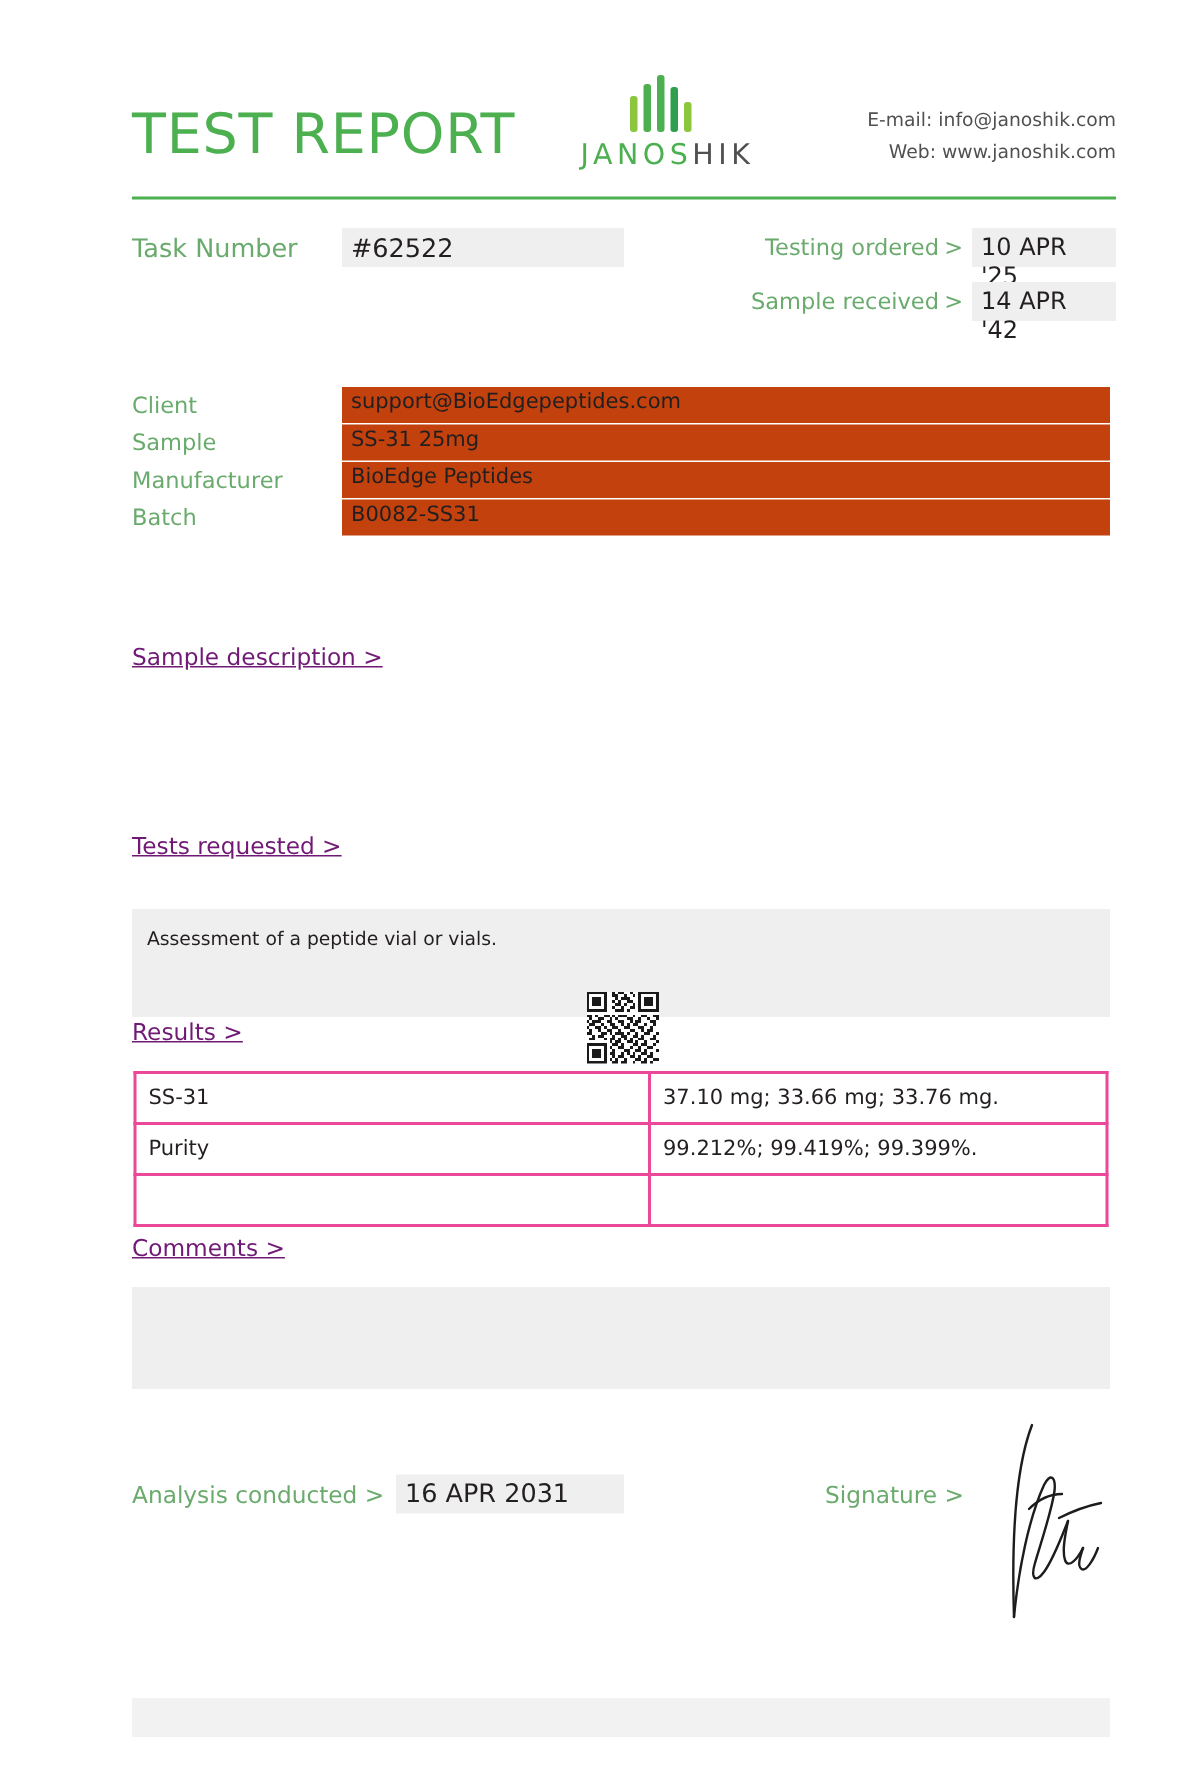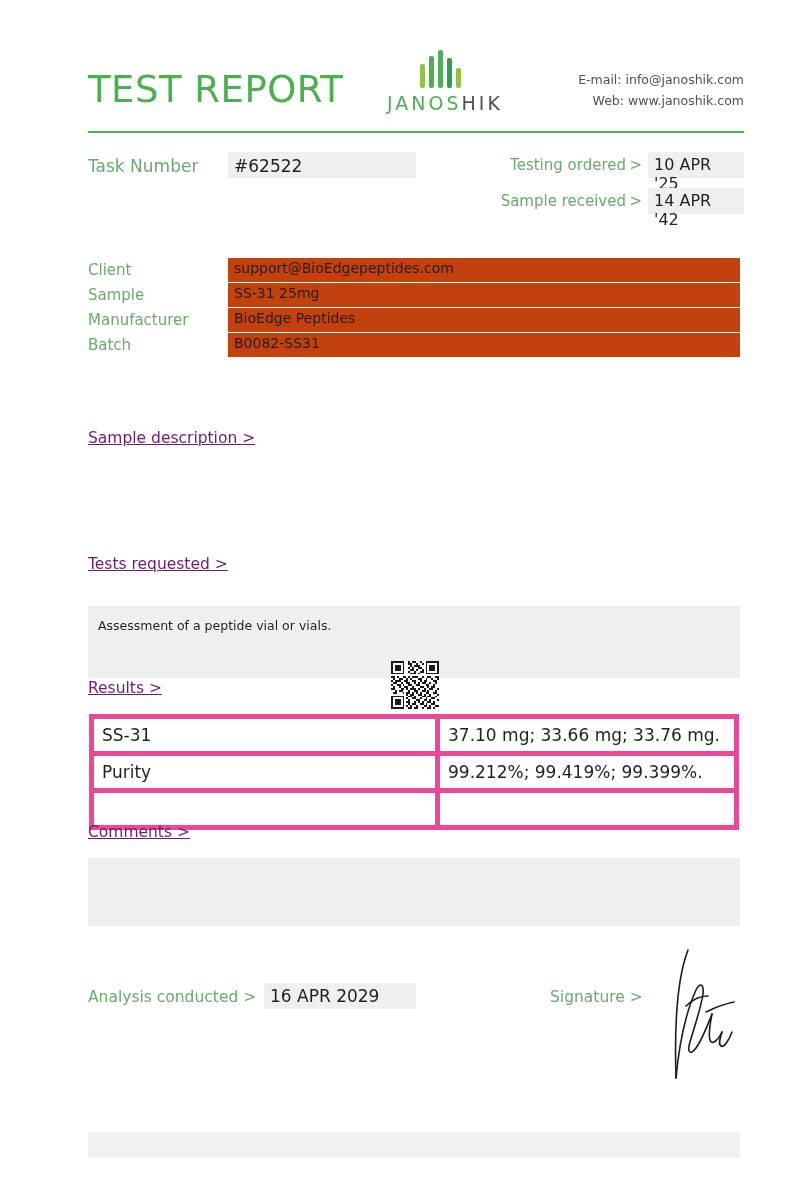--- a/index.html
+++ b/index.html
@@ -213,23 +213,23 @@
   
   .results-table {
     position: absolute;
     left: 73px;
     top: 714px;
     width: 650px;
     border-collapse: collapse;
     table-layout: fixed;
   }
   .results-table td {
-    border: 5px solid #ec4899;
+    border: 2px solid #ec4899;
     height: 28px;
-    font-size: 17px;
+    font-size: 14px;
     padding: 2px 8px;
     color: #231f20;
     vertical-align: middle;
   }
   .results-table td.c1 { width: 325px; }
 
   
   #comments-title { top: 823px; }
   #comments-box { top: 858px; height: 68px; }
 
@@ -534,21 +534,21 @@
       </tr>
     </tbody>
   </table>
 
   <div class="section-title" id="comments-title">Comments &gt;</div>
   <div class="section-box" id="comments-box">
     <span></span>
   </div>
 
   <div class="analysis-label">Analysis conducted &gt;</div>
-  <div class="analysis-value">16 APR 2029</div>
+  <div class="analysis-value">16 APR 2031</div>
 
   <div class="signature-label">Signature &gt;</div>
   <svg class="signature-img" viewBox="0 0 110 140">
     <g fill="none" stroke="#1c1c1c" stroke-width="1.6" stroke-linecap="round" stroke-linejoin="round">
       <path d="M32 4 C22 30, 18 70, 20 132"></path>
       <path d="M20 132 C23 100, 30 66, 40 44 C44 36, 48 38, 47 48 C45 62, 38 82, 34 96 C31 106, 34 110, 40 102 C46 94, 52 78, 56 68"></path>
       <path d="M56 68 C54 78, 52 88, 54 94 C56 100, 62 94, 66 86"></path>
       <path d="M66 86 C64 92, 62 98, 65 100 C68 102, 73 94, 76 86"></path>
       <path d="M50 66 C58 62, 68 58, 78 56"></path>
       <path d="M30 60 C36 54, 44 50, 52 50"></path>

